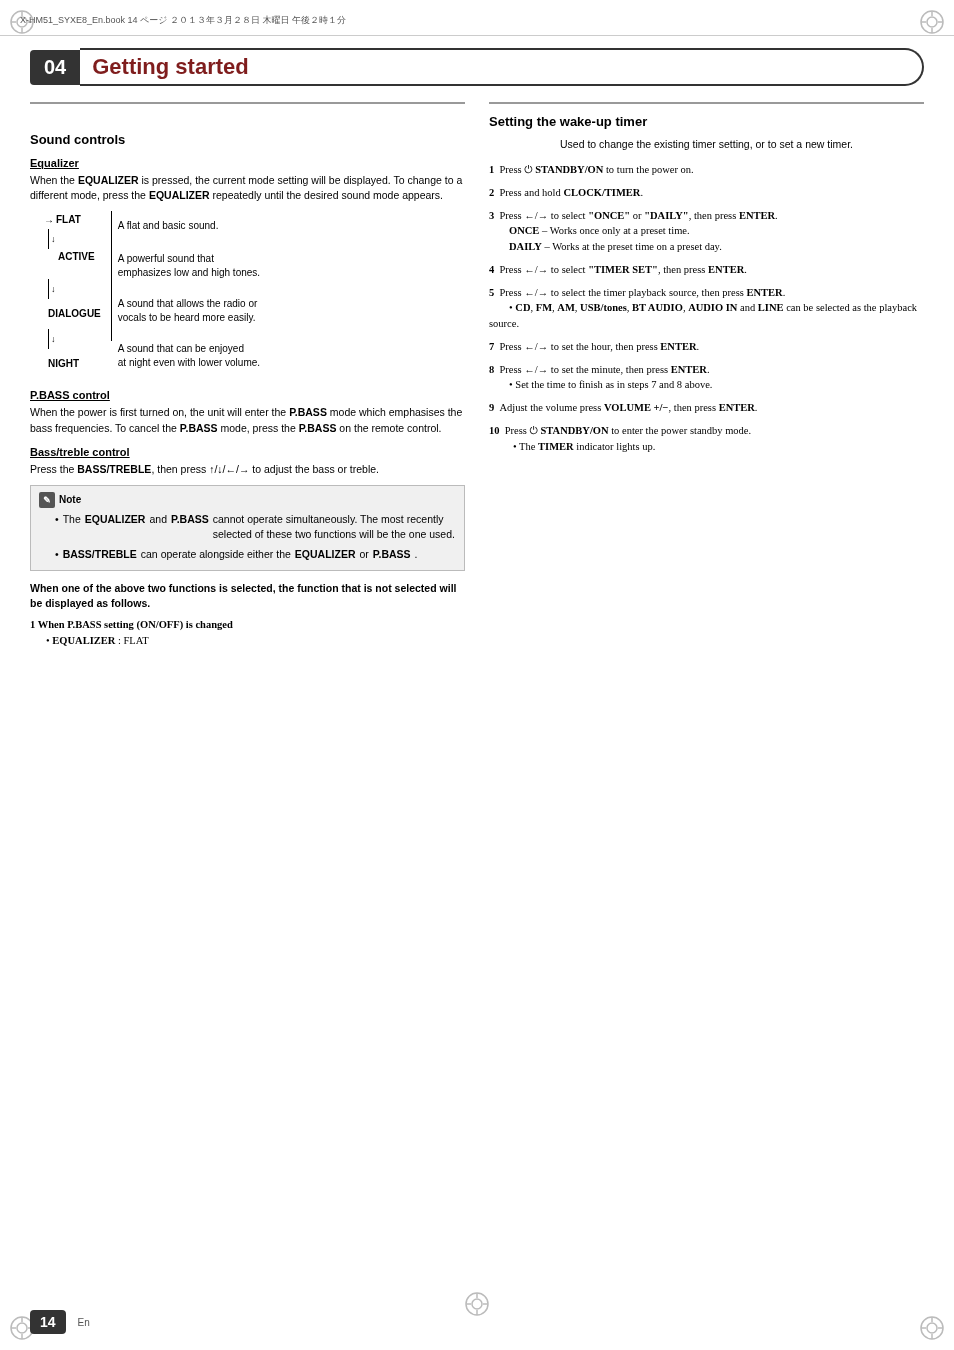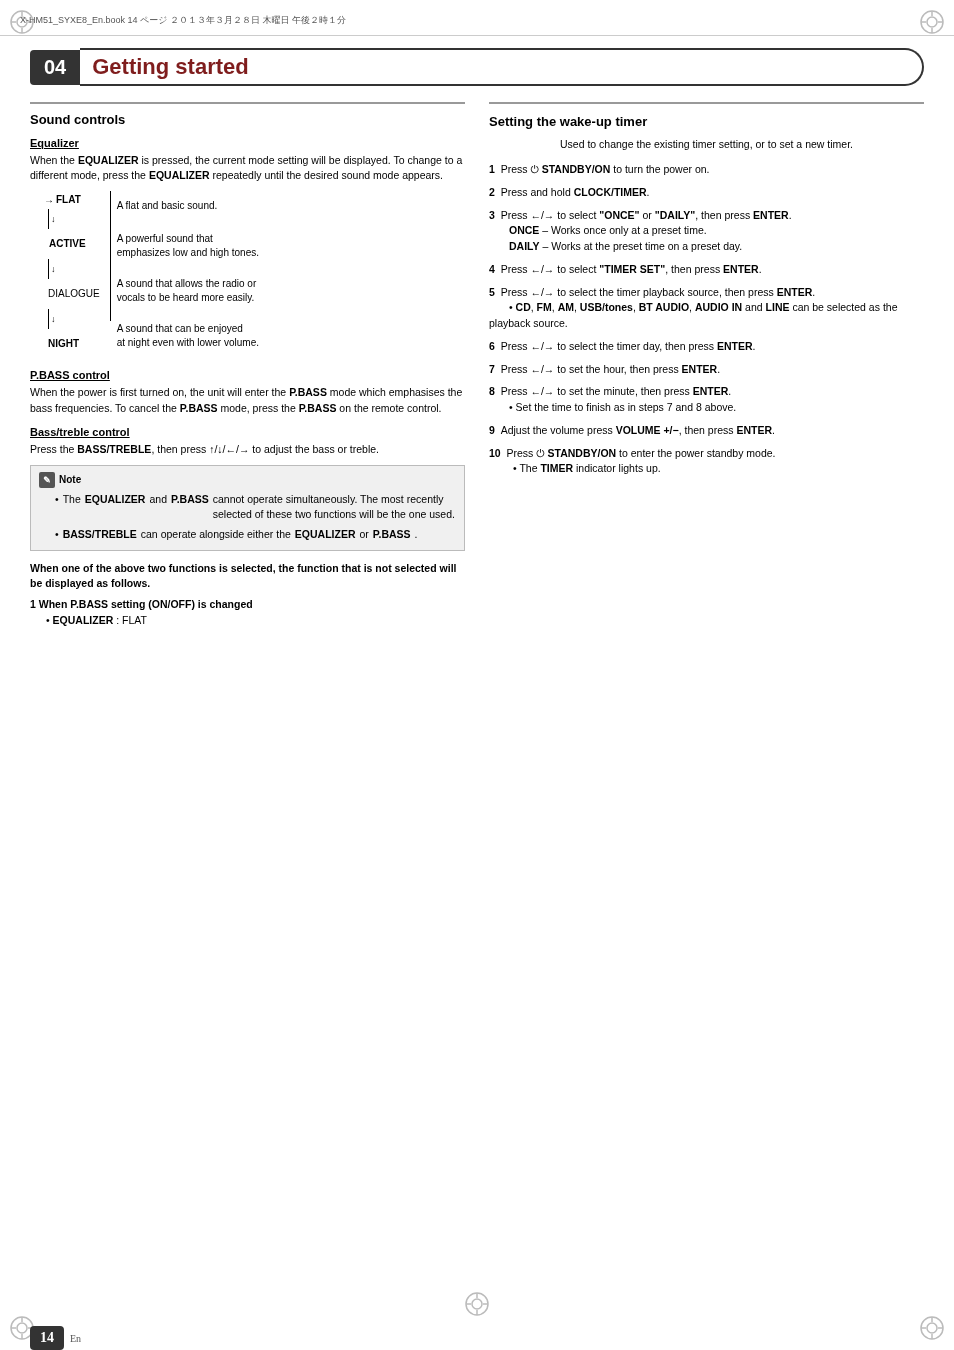--- a/index.html
+++ b/index.html
@@ -71,21 +71,21 @@
 
     
     .main-content {
       display: flex;
       margin: 0 30px;
       gap: 24px;
     }
     .col-left {
       flex: 1;
       border-top: 2px solid #999;
-      padding-top: 8px;
+      padding-top: 28px;
     }
     .col-right {
       flex: 1;
       border-top: 2px solid #999;
       padding-top: 10px;
     }
 
     
     .section-title {
       font-size: 13px;
@@ -149,26 +149,25 @@
     .bold-heading-para {
       font-weight: bold;
       font-size: 10.5px;
       margin: 10px 0 6px 0;
       line-height: 1.45;
     }
 
     
     .footer {
       position: absolute;
-      bottom: 0;
+      bottom: 16px;
       left: 30px;
       display: flex;
       align-items: center;
-      gap: 6px;
-      font-family: Liberation Serif, serif;
+      gap: 12px;
     }
     .page-num-box {
       background: #333;
       color: #fff;
       font-size: 14px;
       font-weight: bold;
       padding: 4px 10px;
       border-radius: 4px;
     }
     .page-lang {
@@ -196,20 +195,21 @@
       font-size: 10.5px;
       line-height: 1.45;
       margin-bottom: 10px;
       text-align: center;
     }
 
     .step-line {
       margin-bottom: 7px;
       font-size: 10.5px;
       line-height: 1.5;
+      font-family: Liberation Serif, serif;
     }
   </style>
 </head>
 <body>
 
 <div class="corner corner-tl">
   <svg viewBox="0 0 28 28">
       <circle cx="14" cy="14" r="11" fill="none" stroke="#bbb" stroke-width="1.5"></circle>
       <circle cx="14" cy="14" r="5" fill="none" stroke="#bbb" stroke-width="1.5"></circle>
       <line x1="14" y1="3" x2="14" y2="8" stroke="#bbb" stroke-width="1.5"></line>
@@ -273,29 +273,29 @@
       <div style="display:flex; margin-left:4px;">
         <div style="display:flex; flex-direction:column; align-items:flex-start; margin-right:4px;">
           <div style="display:flex; align-items:center; height:18px;">
             <span style="margin-right:2px; font-size:10px;">→</span>
             <span style="font-weight:bold; font-size:10px;">FLAT</span>
           </div>
           <div style="display:flex; align-items:center; position:relative; margin-left:4px;">
             <div style="width:1px; height:20px; background:#000; margin-right:2px;"></div>
             <span style="font-size:9px;">↓</span>
           </div>
-          <div style="display:flex; align-items:center; height:30px; margin-left:5px;">
+          <div style="display:flex; align-items:flex-start; height:30px; margin-left:14px;">
             <span style="font-weight:bold; font-size:10px;">ACTIVE</span>
           </div>
           <div style="display:flex; align-items:center; position:relative; margin-left:4px;">
             <div style="width:1px; height:20px; background:#000; margin-right:2px;"></div>
             <span style="font-size:9px;">↓</span>
           </div>
           <div style="display:flex; align-items:center; height:30px; margin-left:4px;">
-            <span style="font-weight:normal; font-size:10px;">DIALOGUE</span>
+            <span style="font-weight:bold; font-size:10px;">DIALOGUE</span>
           </div>
           <div style="display:flex; align-items:center; position:relative; margin-left:4px;">
             <div style="width:1px; height:20px; background:#000; margin-right:2px;"></div>
             <span style="font-size:9px;">↓</span>
           </div>
           <div style="display:flex; align-items:center; height:30px; margin-left:4px;">
             <span style="font-weight:bold; font-size:10px;">NIGHT</span>
           </div>
         </div>
 
@@ -361,23 +361,20 @@
 
     <div class="step-line">
       <strong>4</strong>&nbsp;&nbsp;Press ←/→ to select <strong>"TIMER SET"</strong>, then press <strong>ENTER</strong>.
     </div>
 
     <div class="step-line">
       <strong>5</strong>&nbsp;&nbsp;Press ←/→ to select the timer playback source, then press <strong>ENTER</strong>.<br>
       <span style="padding-left:20px;">•  <strong>CD</strong>, <strong>FM</strong>, <strong>AM</strong>, <strong>USB/tones</strong>, <strong>BT AUDIO</strong>, <strong>AUDIO IN</strong> and <strong>LINE</strong> can be selected as the playback source.</span>
     </div>
 
-    <div class="step-line">
-      <strong>6</strong>&nbsp;&nbsp;Press ←/→ to select the timer day, then press <strong>ENTER</strong>.
-    </div>
 
     <div class="step-line">
       <strong>7</strong>&nbsp;&nbsp;Press ←/→ to set the hour, then press <strong>ENTER</strong>.
     </div>
 
     <div class="step-line">
       <strong>8</strong>&nbsp;&nbsp;Press ←/→ to set the minute, then press <strong>ENTER</strong>.<br>
       <span style="padding-left:20px;">•  Set the time to finish as in steps 7 and 8 above.</span>
     </div>
 

